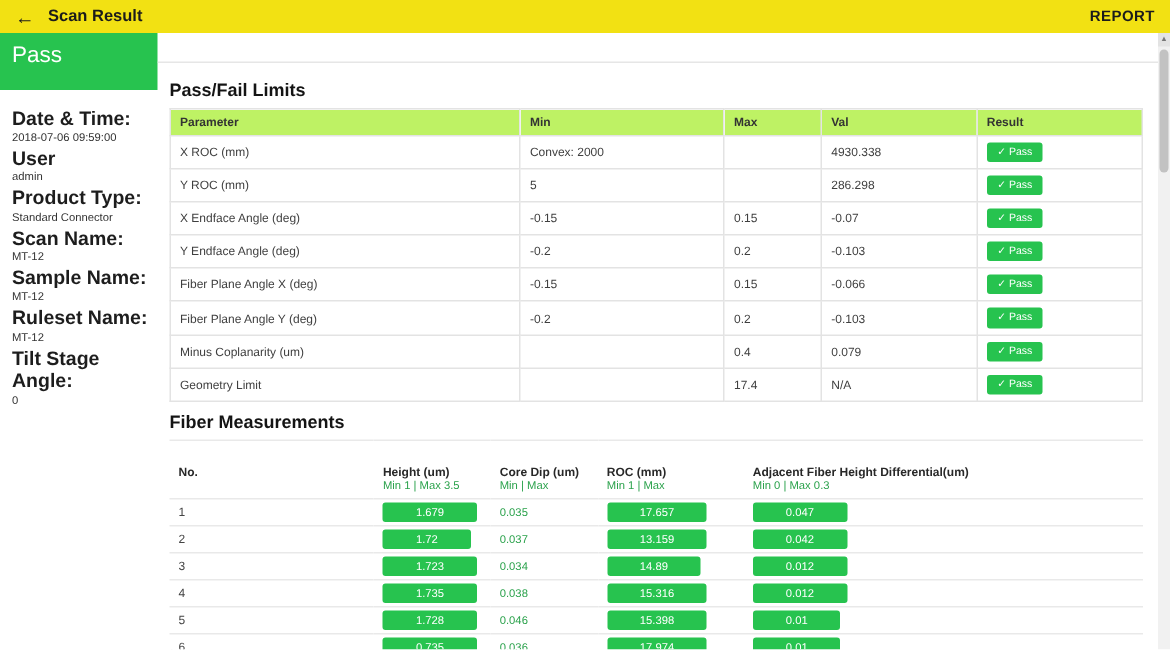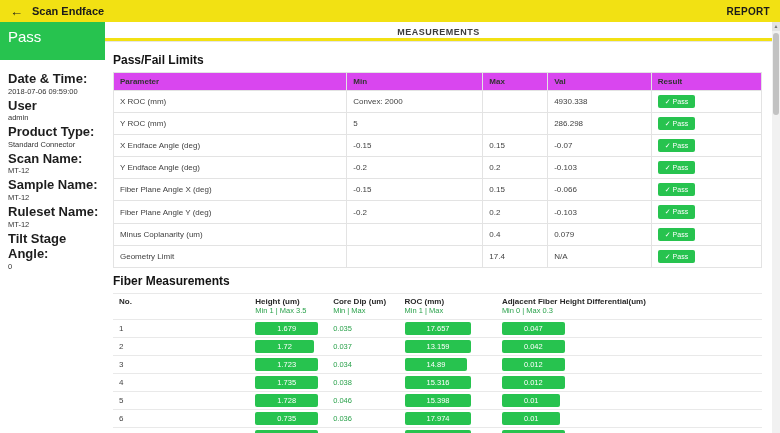--- a/index.html
+++ b/index.html
@@ -30,49 +30,49 @@
          color:#3c3c3c; letter-spacing:.5px; cursor:pointer; position:relative; }
   .tab.active::after { content:""; position:absolute; left:0; right:0; bottom:0; height:3px; background:var(--accent); }
 
   .content { padding:5px 10px 0 8px; }
   h2 { font-size:12px; font-weight:bold; color:#141414; margin:6px 0 5px; }
 
   table { width:100%; border-collapse:collapse; table-layout:fixed; }
 
   .pf-table th, .pf-table td { border:1px solid #e3e3e3; font-size:8px; text-align:left;
                                padding:4px 6px; overflow:hidden; white-space:nowrap; }
-  .pf-table th { background:#d946ef; font-weight:bold; color:#333; }
+  .pf-table th { background:#bef264; font-weight:bold; color:#333; }
   .pf-table td { color:#3f3f3f; }
   .pass-btn { display:inline-block; background:var(--green); color:#fff; font-size:7px;
               padding:2px 7px; border-radius:2px; cursor:pointer; line-height:1.3; }
 
   .fiber-table th, .fiber-table td { border-top:1px solid #e9e9e9; border-bottom:1px solid #e9e9e9;
                                      text-align:left; padding:2px 6px; overflow:hidden; white-space:nowrap; }
-  .fiber-table th { vertical-align:top; padding-top:3px; padding-bottom:3px;margin-top:36px; }
+  .fiber-table th { vertical-align:top; padding-top:16px; padding-bottom:3px;margin-top:36px; }
   .col-name { font-size:8px; font-weight:bold; color:#282828; line-height:1.2; }
   .col-sub  { font-size:7.5px; font-weight:normal; color:var(--green-text); line-height:1.3; }
   .fiber-table td { font-size:8px; color:#444; }
   .chip { display:inline-block; background:var(--green); color:#fff; font-size:7.5px;
           padding:2px 22px; border-radius:2px; min-width:32px; text-align:center; line-height:1.2; }
   .green-text { color:var(--green-text); font-size:7.5px; }
 
   
   .scrollbar { position:absolute; top:22px; right:0; width:8px; bottom:0; background:#f1f1f1; z-index:7; }
   .scroll-up { height:9px; font-size:5px; color:#777; text-align:center; line-height:9px; background:#e3e3e3; cursor:pointer; }
   .thumb { position:absolute; top:11px; left:1px; width:6px; height:82px; background:#c2c2c2; border-radius:3px; cursor:pointer; }
 </style>
 </head>
 <body>
 
 <div class="app">
 
   <header class="topbar">
     <div class="topbar-left">
       <span class="back">←</span>
-      <span class="title">Scan Endface</span>
+      <span class="title">Scan Result</span>
     </div>
     <span class="report">REPORT</span>
   </header>
 
   <aside class="sidebar">
     <div class="status">Pass</div>
     <div class="fields">
         <div class="field">
           <div class="field-label">Date &amp; Time:</div>
           <div class="field-value">2018-07-06 09:59:00</div>
@@ -99,21 +99,20 @@
         </div>
         <div class="field">
           <div class="field-label">Tilt Stage Angle:</div>
           <div class="field-value">0</div>
         </div>
       </div>
   </aside>
 
   <main class="main">
     <nav class="tabs">
-      <div class="tab active">MEASUREMENTS</div>
     </nav>
     <div class="content">
 
       <h2>Pass/Fail Limits</h2>
       <table class="pf-table">
         <colgroup>
           <col style="width:36%">
             <col style="width:21%">
             <col style="width:10%">
             <col style="width:16%">

